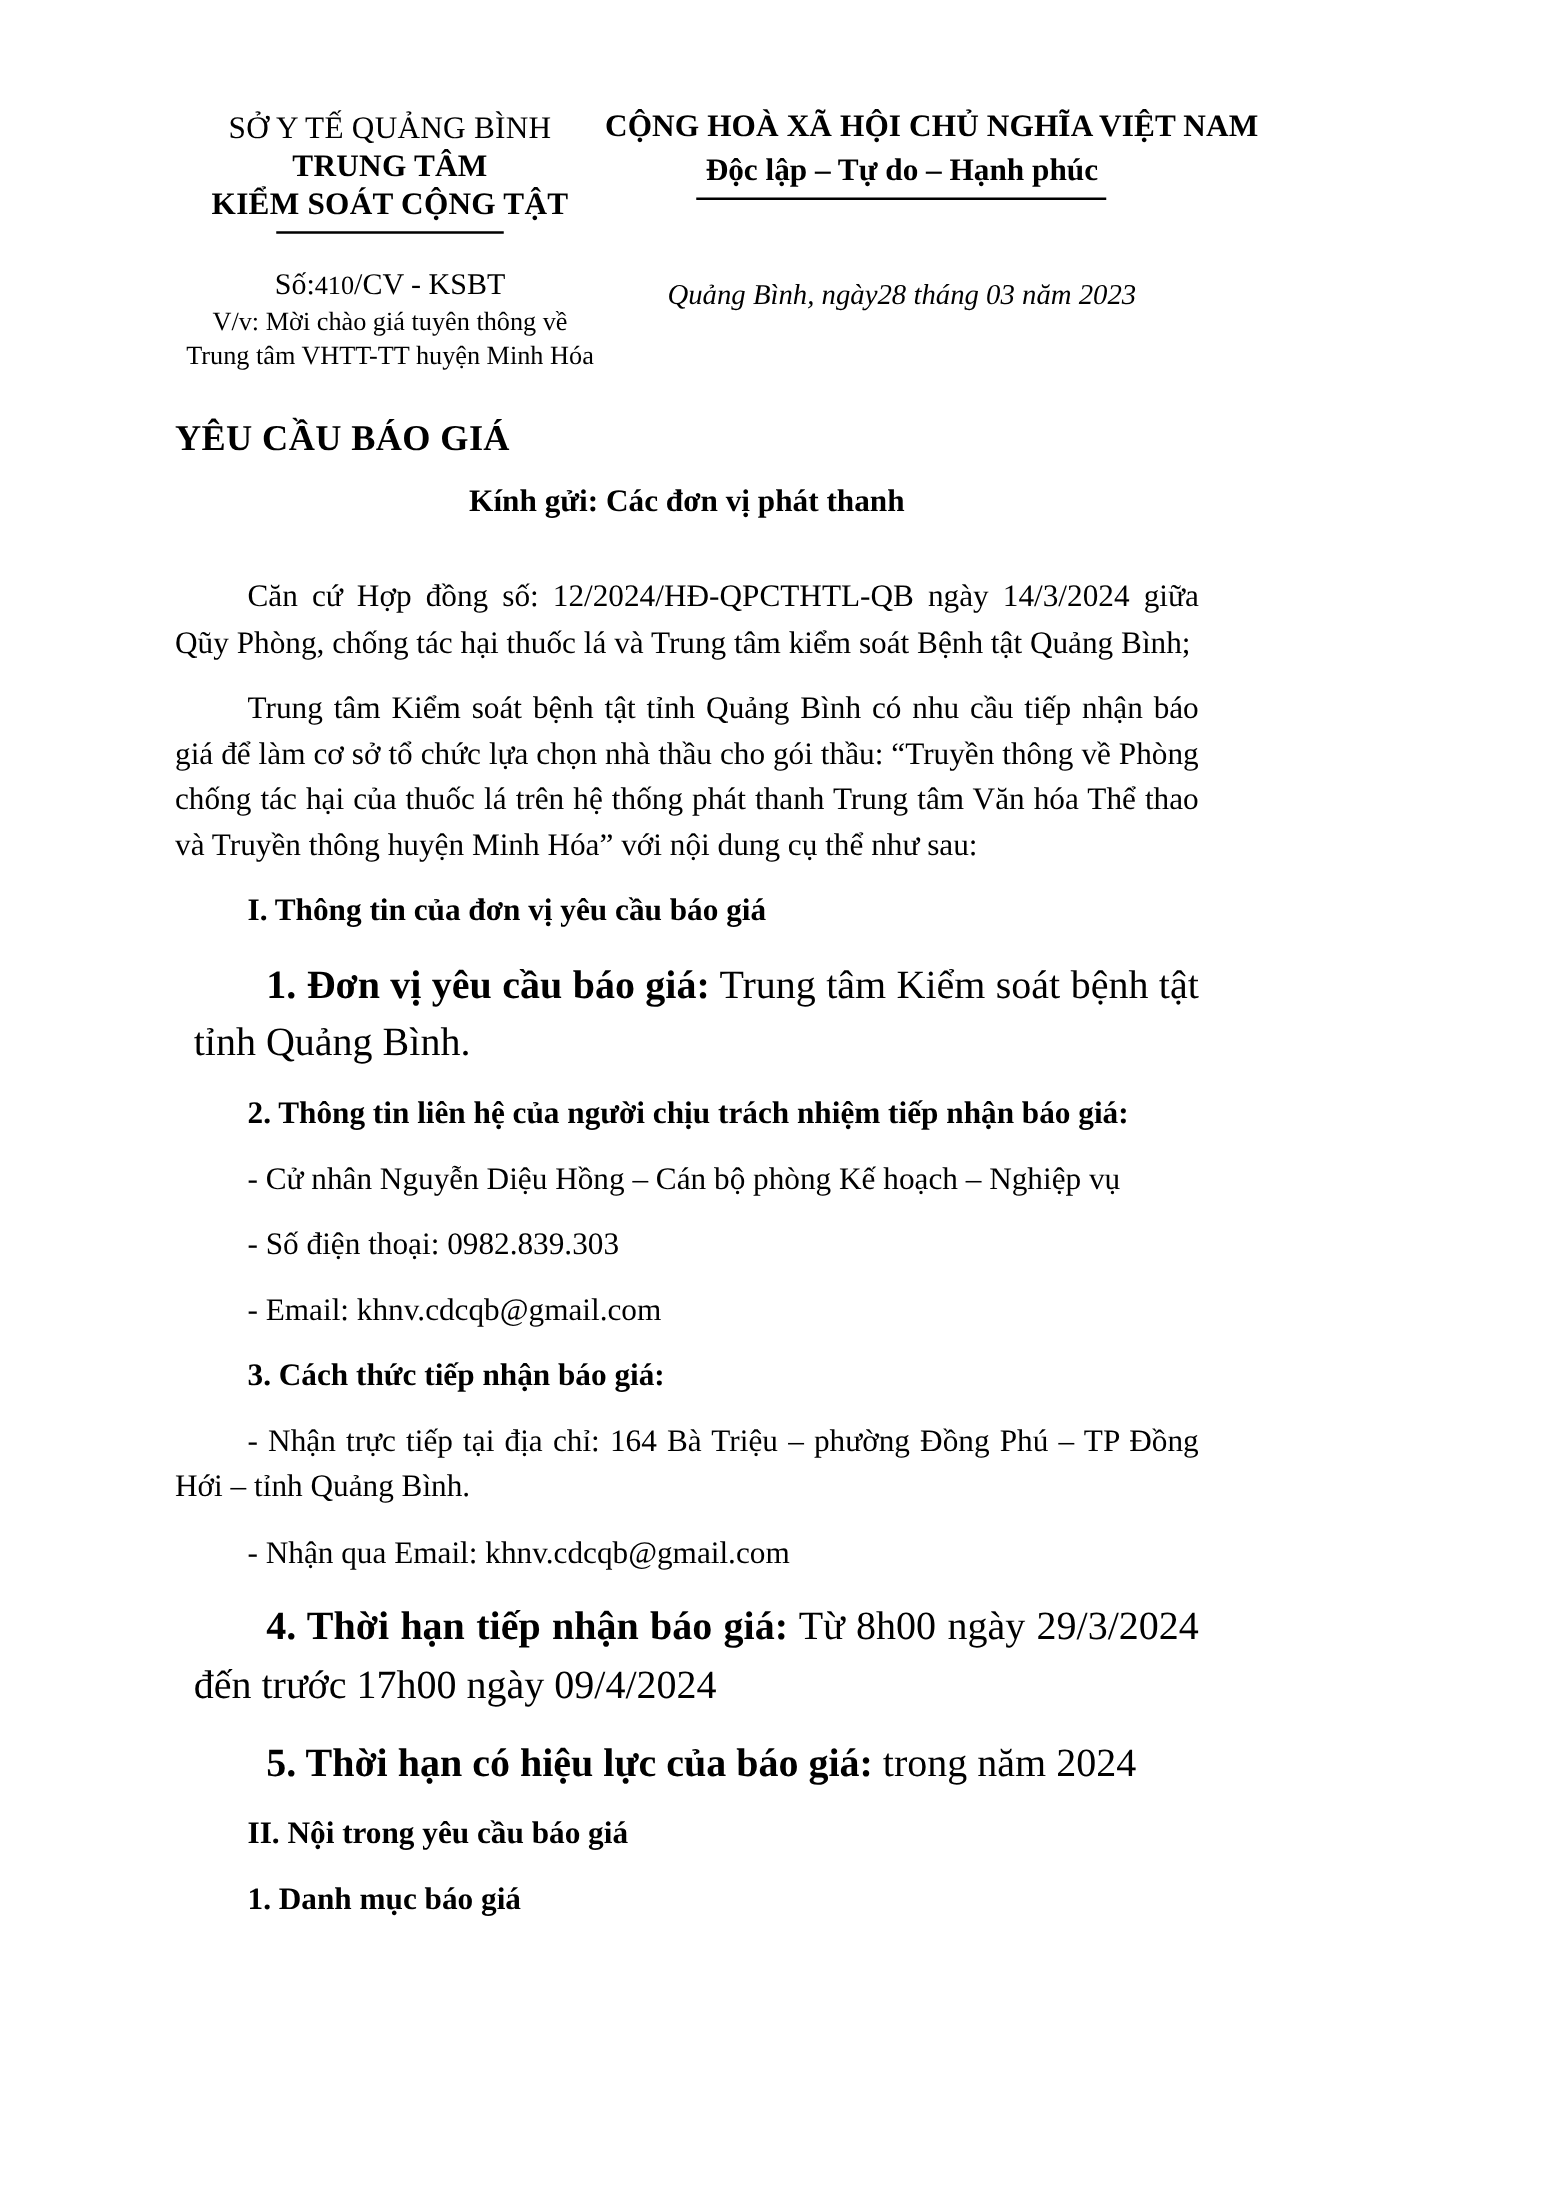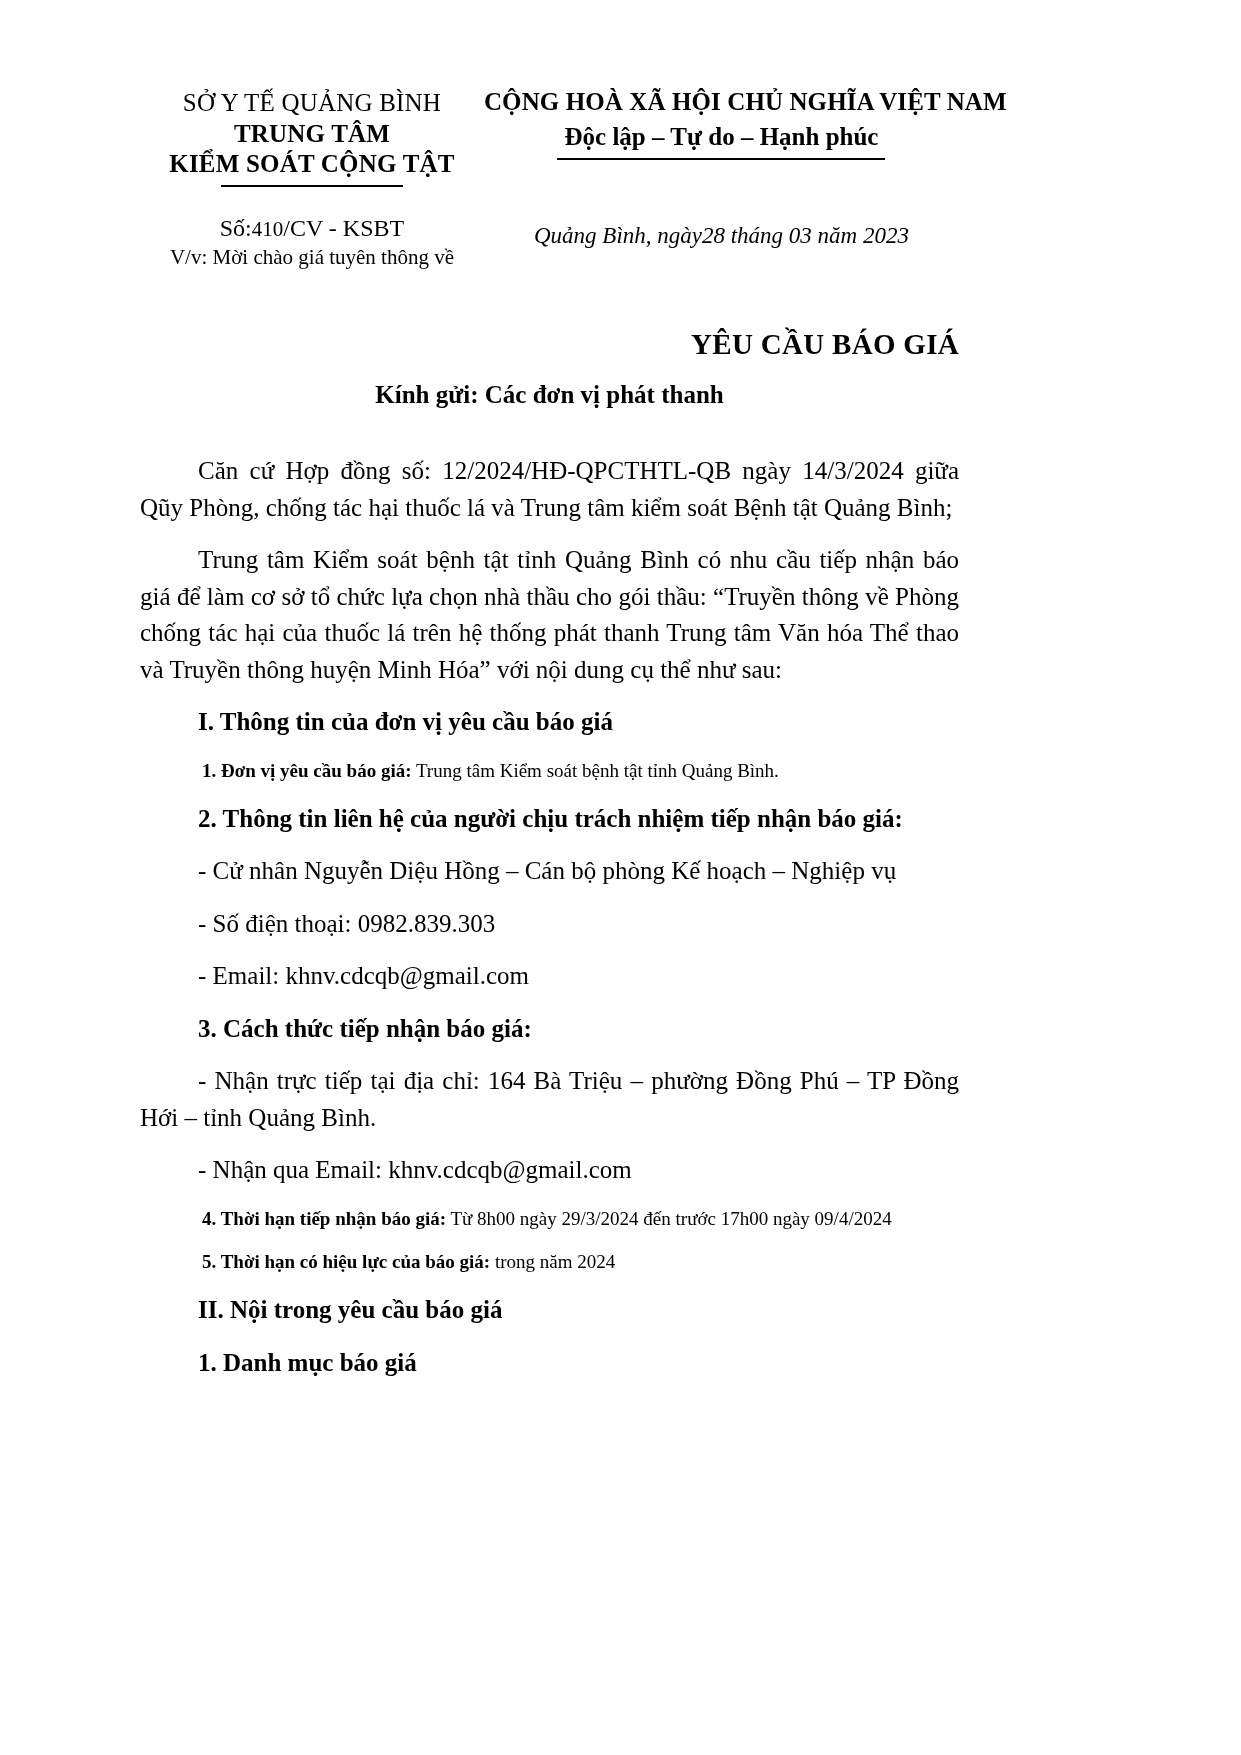--- a/index.html
+++ b/index.html
@@ -112,25 +112,25 @@
   }
   .date-line {
     font-size: 23px;
     font-style: italic;
     line-height: 1.3;
     white-space: nowrap;
   }
 
   
   .doc-title {
-    text-align: right;
+    text-align: left;
     font-size: 29px;
     font-weight: bold;
     letter-spacing: 0.3px;
-    margin-top: 57px;
+    margin-top: 36px;
   }
   .doc-recipient {
     text-align: center;
     font-size: 25px;
     margin-top: 20px;
     font-weight: bold;
   }
 
   
   .body {
@@ -145,23 +145,23 @@
     text-indent: 58px;
   }
   .heading {
     font-size: 25px;
     font-weight: bold;
     line-height: 1.46;
     margin: 0 0 16px 0;
     text-indent: 58px;
   }
   .item-line {
-    font-size: 19px;
-    line-height: 1.46;
-    margin: 0 0 16px 4px;
+    font-size: 32px;
+    line-height: 1.46;
+    margin: 0 0 16px 15px;
     text-indent: 58px;
     text-align: justify;
   }
   .item-line b { font-weight: bold; }
   .dash-line {
     font-size: 25px;
     line-height: 1.46;
     margin: 0 0 16px 0;
     text-indent: 58px;
   }
@@ -202,20 +202,21 @@
 
   </div>
 
   <div class="header-second">
 
     <div class="sub-left">
       <div class="so-line">
         <span>Số:</span><span class="so-num">410</span><span>/CV - KSBT</span>
       </div>
       <div class="vv-line">V/v: Mời chào giá tuyên thông về</div>
+      <div class="vv-line">Trung tâm VHTT-TT huyện Minh Hóa</div>
     </div>
 
     <div class="sub-right">
       <div class="date-line">Quảng Bình, ngày28   tháng 03 năm 2023</div>
     </div>
 
   </div>
 
   <div class="doc-title">YÊU CẦU BÁO GIÁ</div>
   <div class="doc-recipient">Kính gửi: Các đơn vị phát thanh</div>

